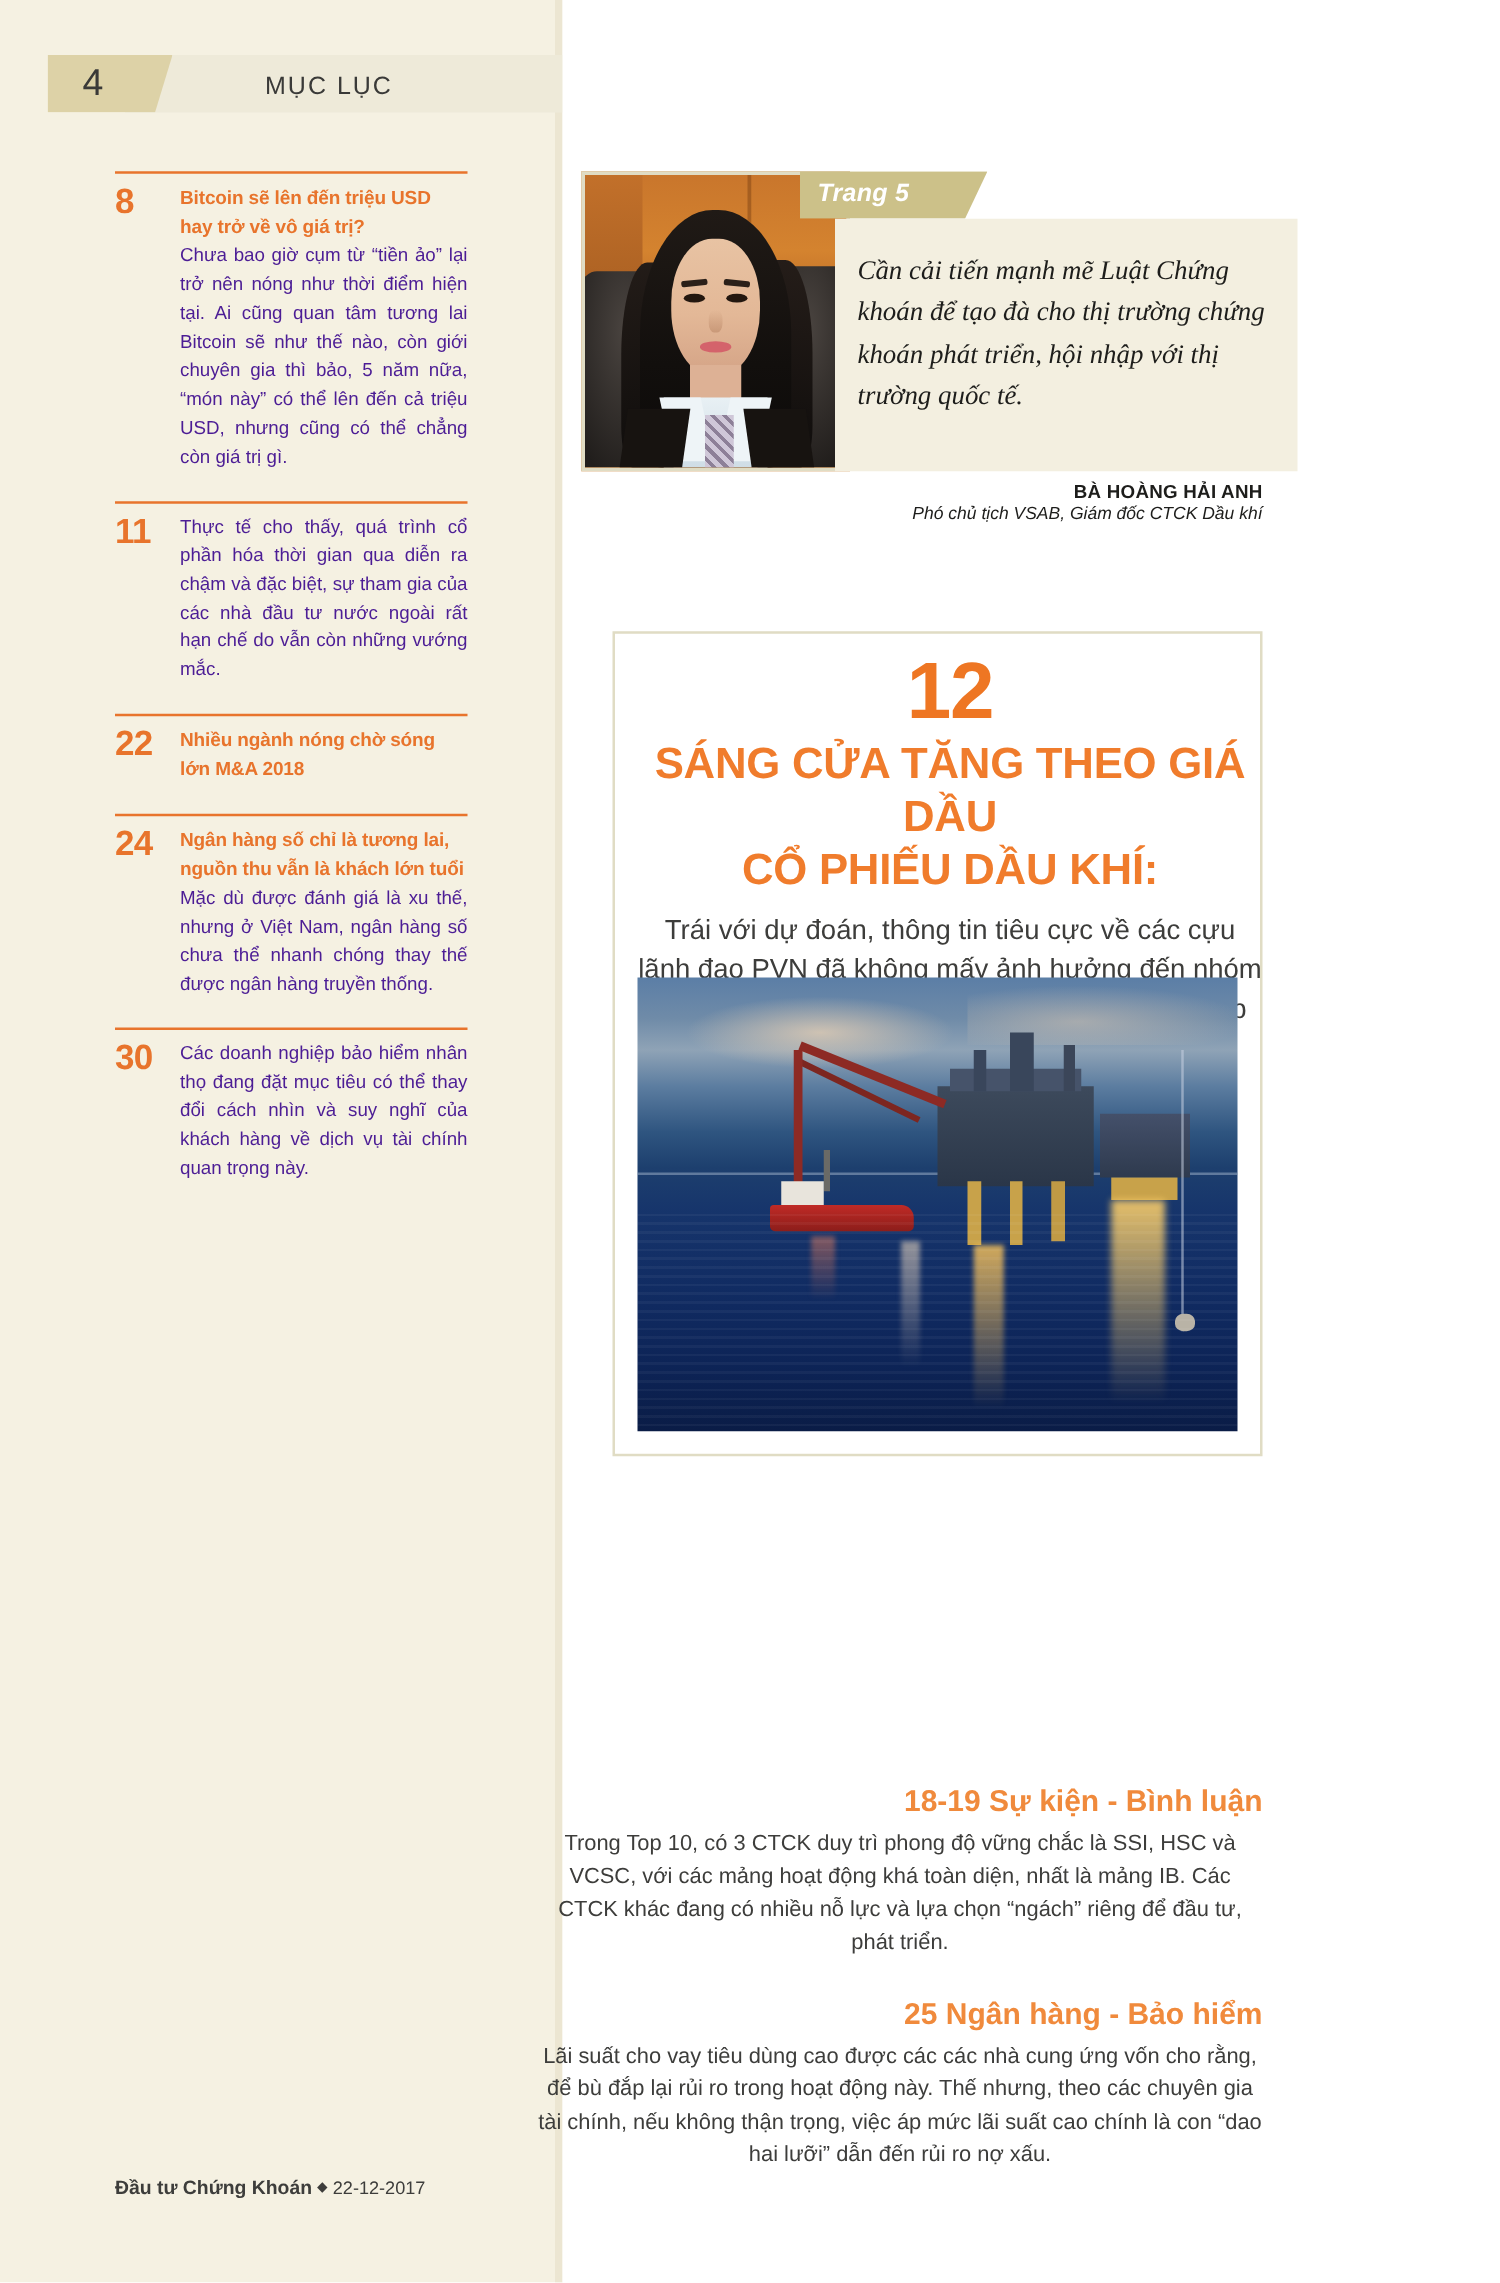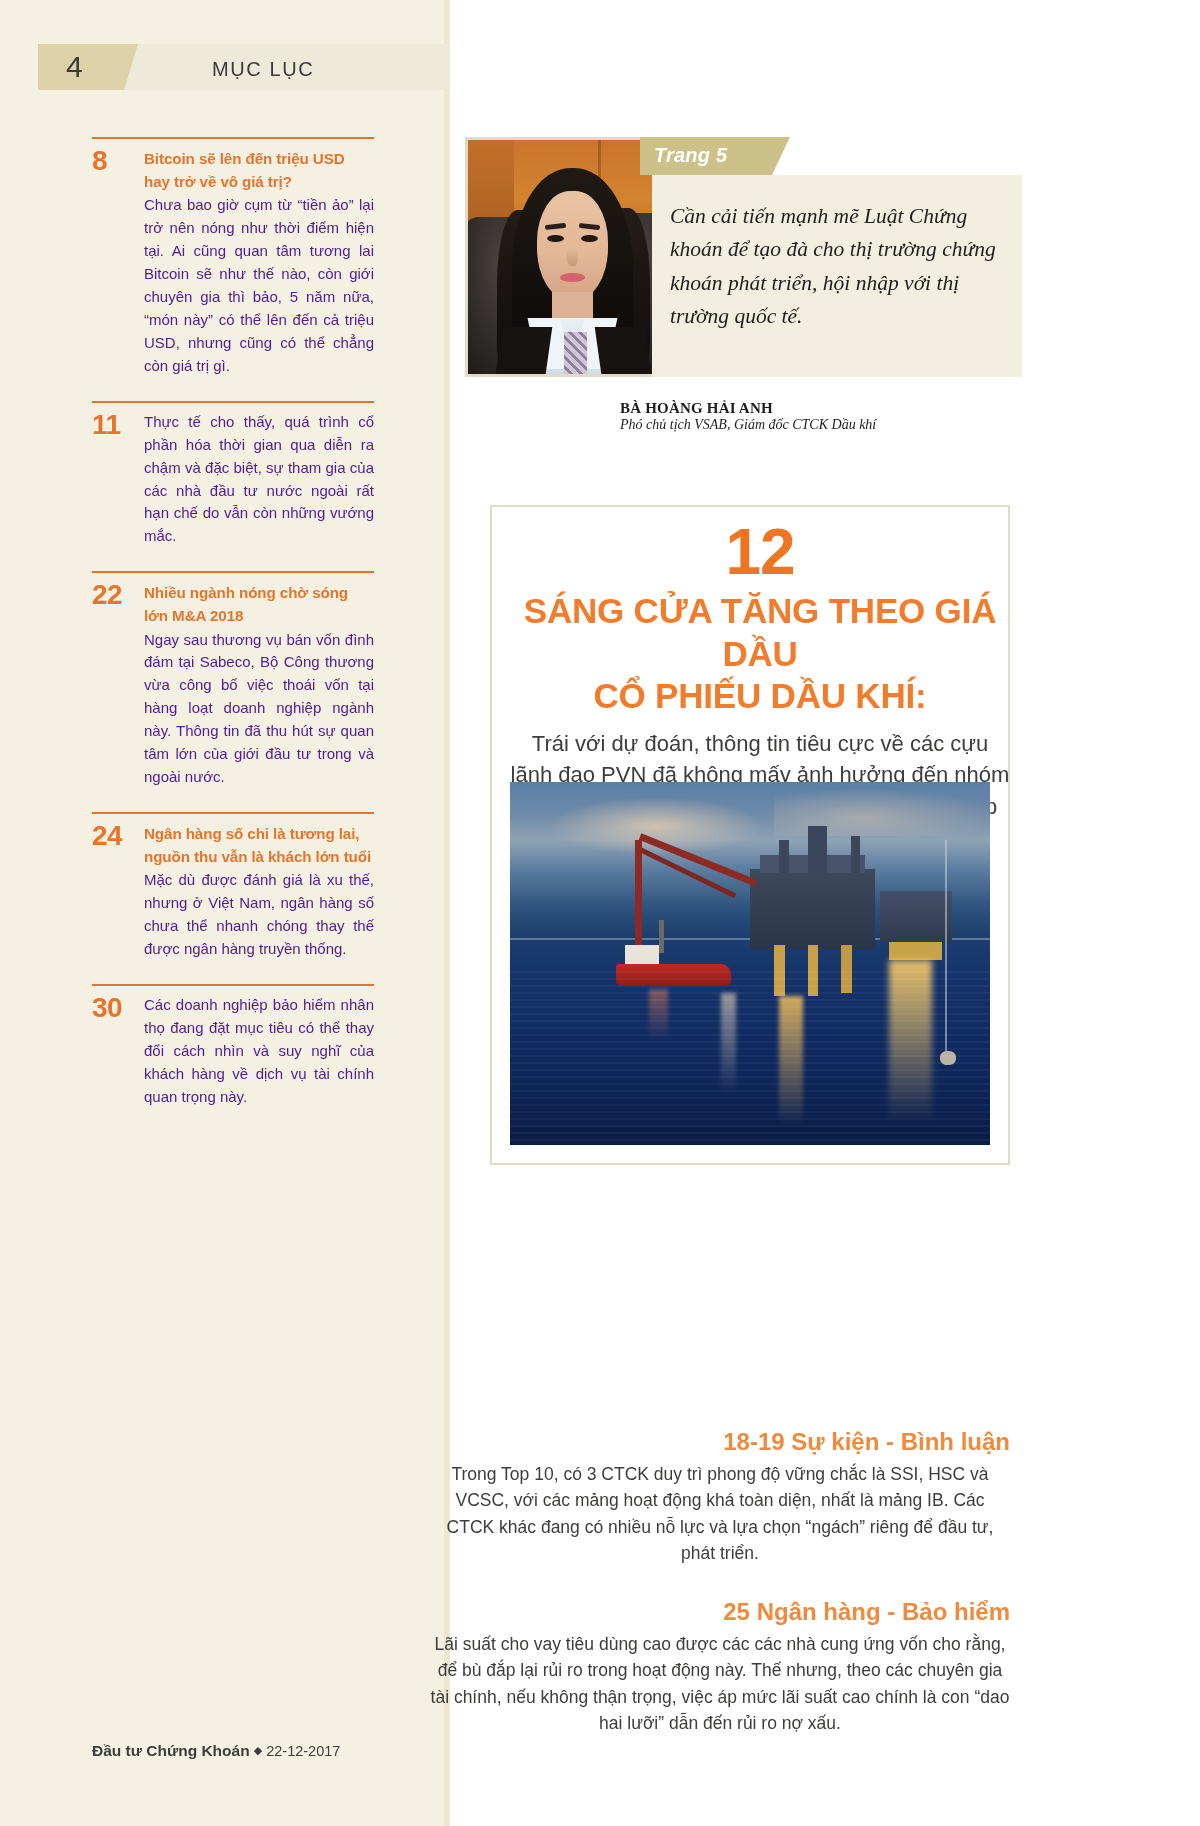--- a/index.html
+++ b/index.html
@@ -144,33 +144,33 @@
     width: 150px; height: 38px;
     background: #ccc189;
     clip-path: polygon(0 0, 100% 0, 88% 100%, 0 100%);
   }
   .trang-tab span {
     display:block; padding: 7px 0 0 14px;
     font-size: 20px; font-style: italic; font-weight: 700;
     color: #ffffff; letter-spacing: .2px;
   }
   .quote-box {
-    position: absolute; left: 652px; top: 175px;
+    position: absolute; left: 668px; top: 175px;
     width: 370px; height: 202px;
     background: #f3efe0;
     padding: 25px 20px 0 18px;
   }
   .quote-text {
     font-family: "Liberation Serif", serif;
     font-style: italic; font-size: 21.5px; line-height: 1.55;
     color: #1d1d1b;
   }
   .attrib {
-    position: absolute; left: 620px; top: 400px;
-    width: 390px; text-align: left; font-family: Liberation Serif, serif;
+    position: absolute; left: 620px; top: 385px;
+    width: 390px; text-align: right;
   }
   .attrib-name {
     font-size: 15px; font-weight: 700; color: #1d1d1b;
     letter-spacing: .2px;
   }
   .attrib-role {
     font-size: 14px; font-style: italic; color: #1d1d1b;
     margin-top: 0;
   }
 
@@ -294,21 +294,20 @@
       <div class="toc-num">11</div>
       <div class="toc-desc">Thực tế cho thấy, quá trình cổ phần hóa thời gian qua diễn ra chậm và đặc biệt, sự tham gia của các nhà đầu tư nước ngoài rất hạn chế do vẫn còn những vướng mắc.</div>
     </div>
   </div>
 
   <div class="toc-entry">
     <div class="toc-rule"></div>
     <div class="toc-body-wrap">
       <div class="toc-num">22</div>
       <div class="toc-title">Nhiều ngành nóng chờ sóng lớn M&amp;A 2018</div>
-      <div class="toc-desc">Ngay sau thương vụ bán vốn đình đám tại Sabeco, Bộ Công thương vừa công bố việc thoái vốn tại hàng loạt doanh nghiệp ngành này. Thông tin đã thu hút sự quan tâm lớn của giới đầu tư trong và ngoài nước.</div>
     </div>
   </div>
 
   <div class="toc-entry">
     <div class="toc-rule"></div>
     <div class="toc-body-wrap">
       <div class="toc-num">24</div>
       <div class="toc-title">Ngân hàng số chỉ là tương lai, nguồn thu vẫn là khách lớn tuổi</div>
       <div class="toc-desc">Mặc dù được đánh giá là xu thế, nhưng ở Việt Nam, ngân hàng số chưa thể nhanh chóng thay thế được ngân hàng truyền thống.</div>
     </div>

